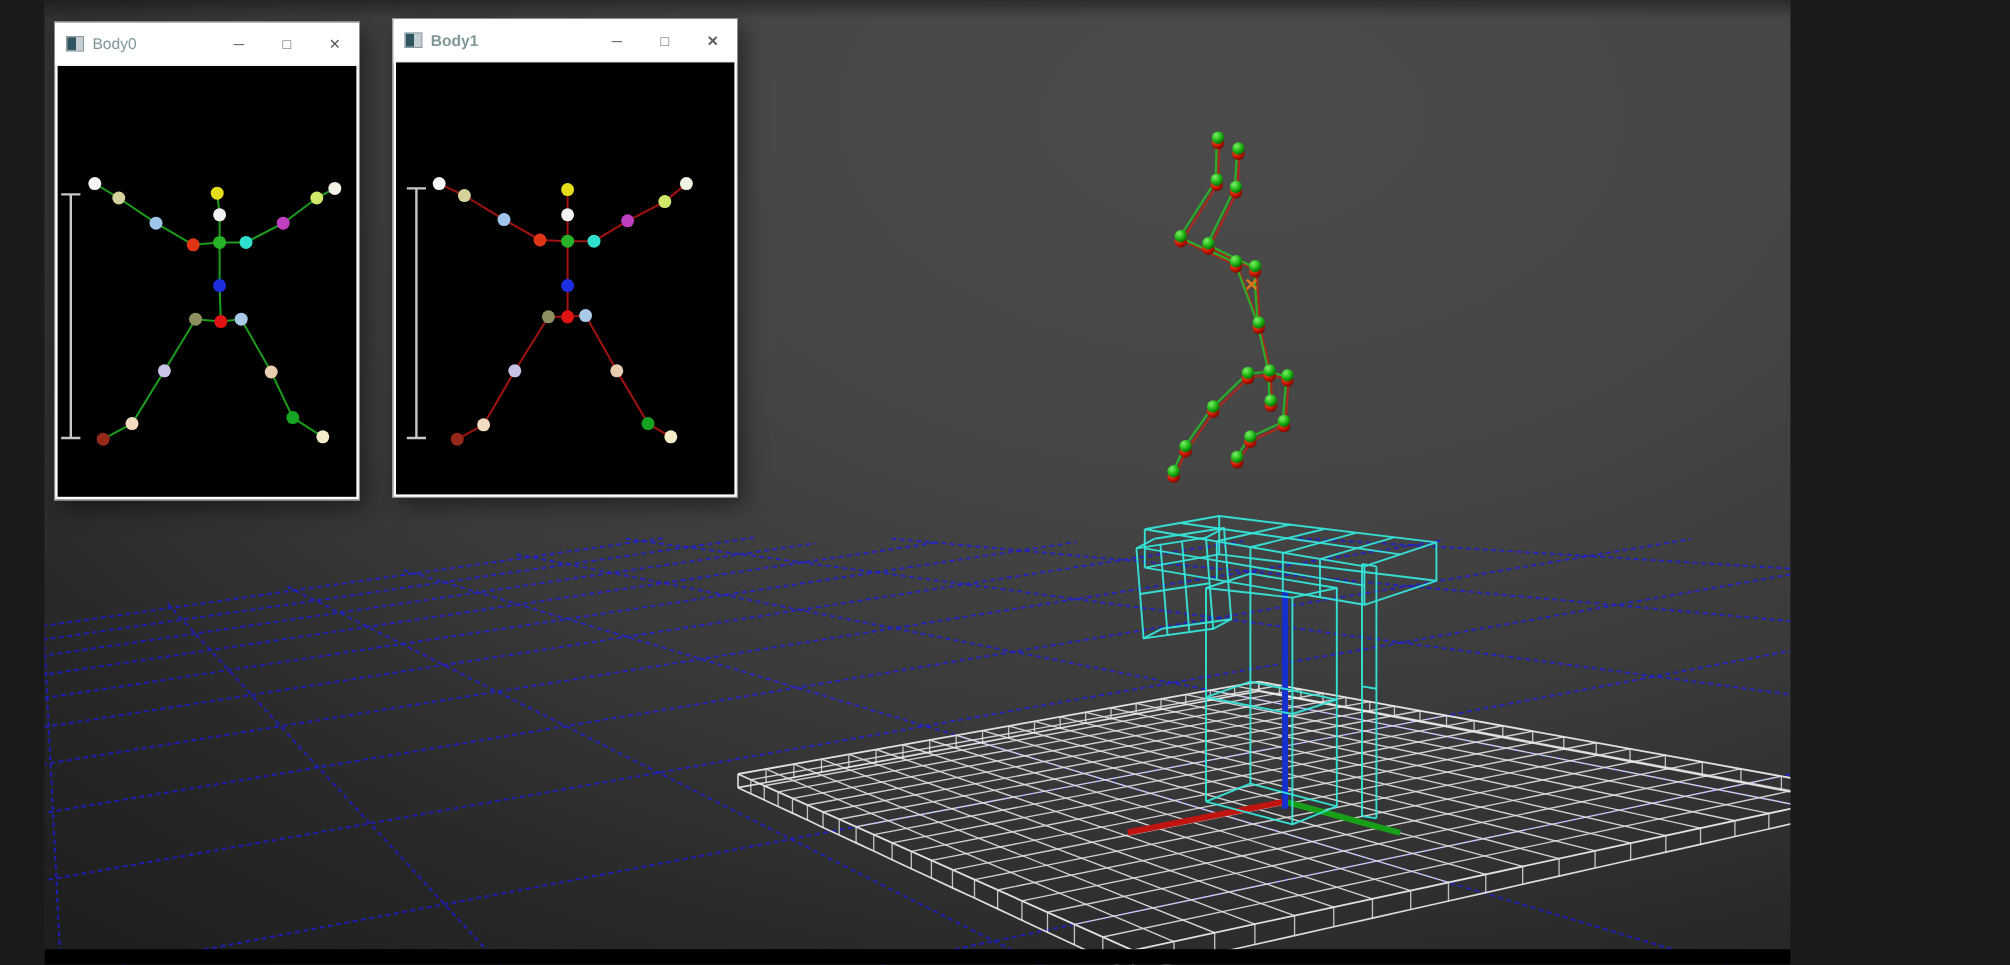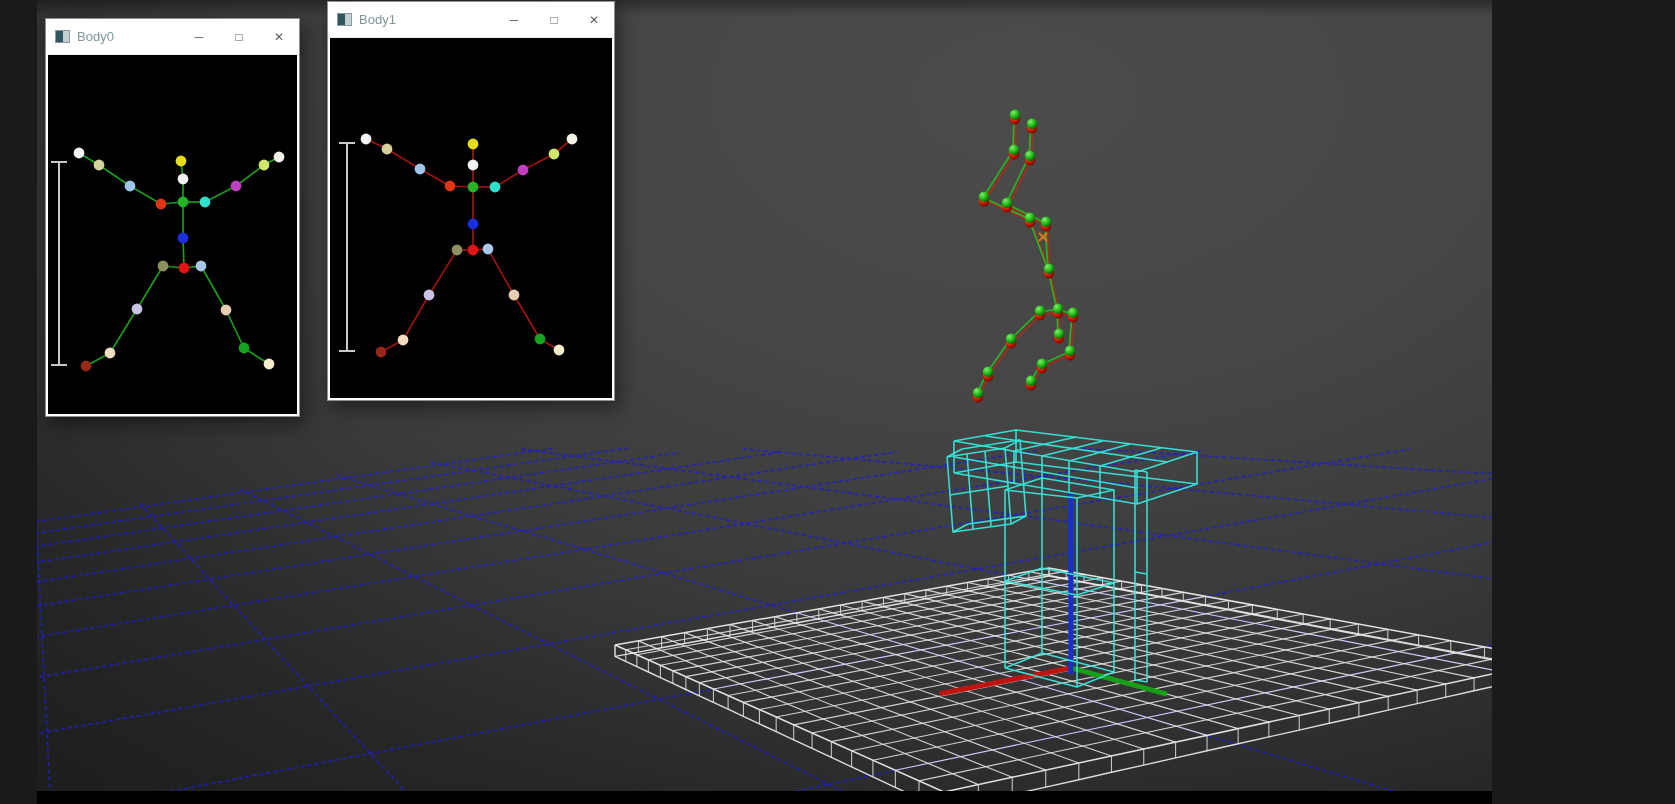--- a/index.html
+++ b/index.html
@@ -408,21 +408,21 @@
             <circle cx="178" cy="255" r="5.4" fill="#e8cdb1"></circle>
             <circle cx="62" cy="298" r="5.4" fill="#f2dcc0"></circle>
             <circle cx="196" cy="293" r="5.4" fill="#17a322"></circle>
             <circle cx="38" cy="311" r="5.4" fill="#96281a"></circle>
             <circle cx="221" cy="309" r="5.4" fill="#f5ecc9"></circle>
           </g>
         </svg>
       </div>
   </div>
 
-  <div class="win" style="left: 290px; top: 1px; width: 288px; height: 400px;">
+  <div class="win" style="left: 290px; top: 15px; width: 288px; height: 400px; font-weight: bold;">
     <div class="tb">
       <span class="ic"></span>
       <span class="t">Body1</span>
       <span class="btns">
         <span class="btn">─</span>
         <span class="btn">□</span>
         <span class="btn">✕</span>
       </span>
     </div>
     <div class="content">

